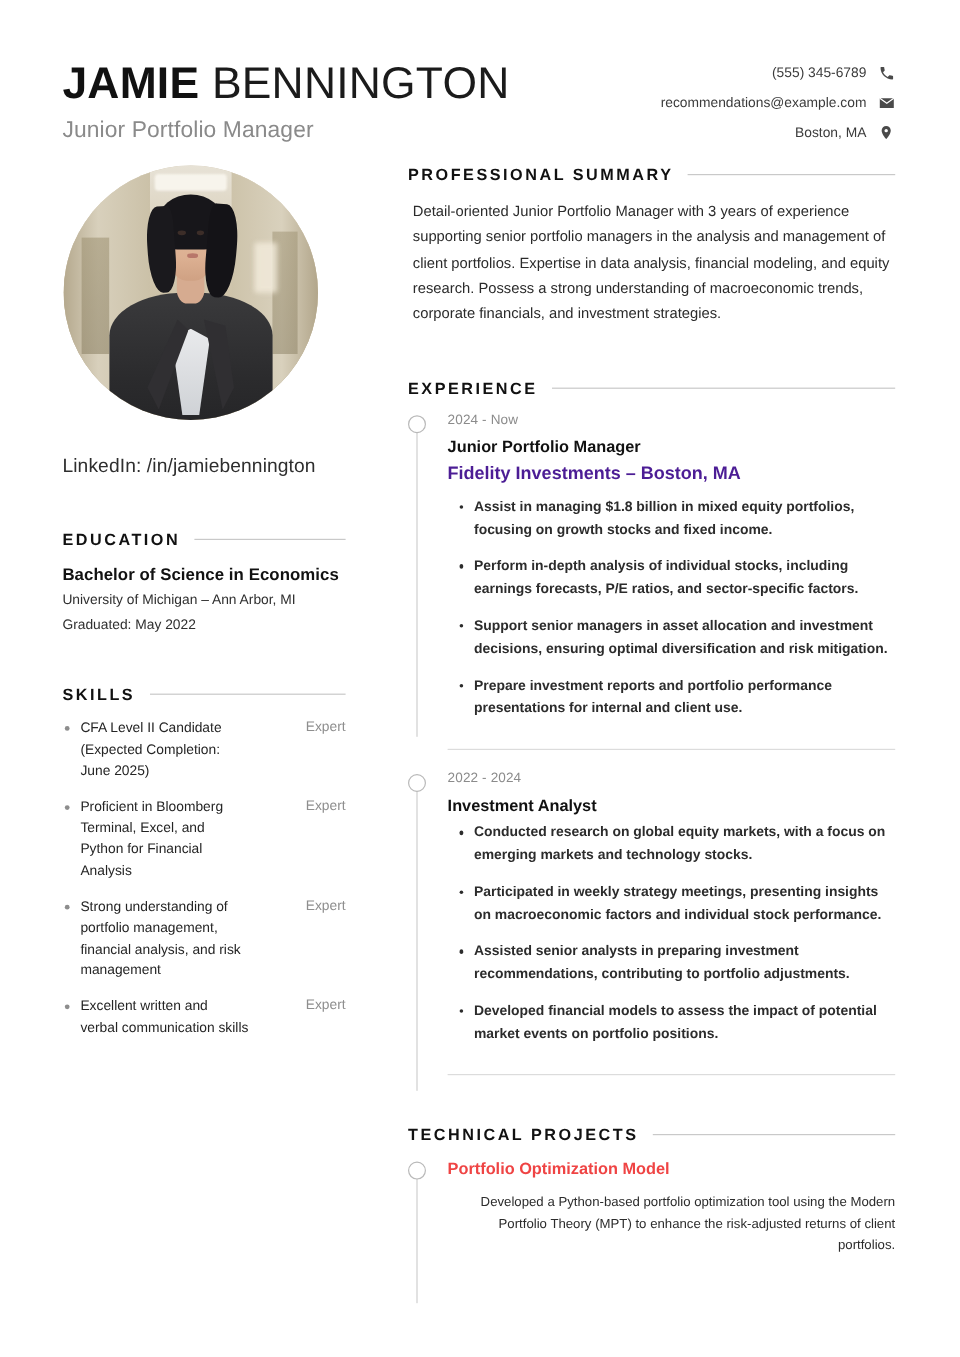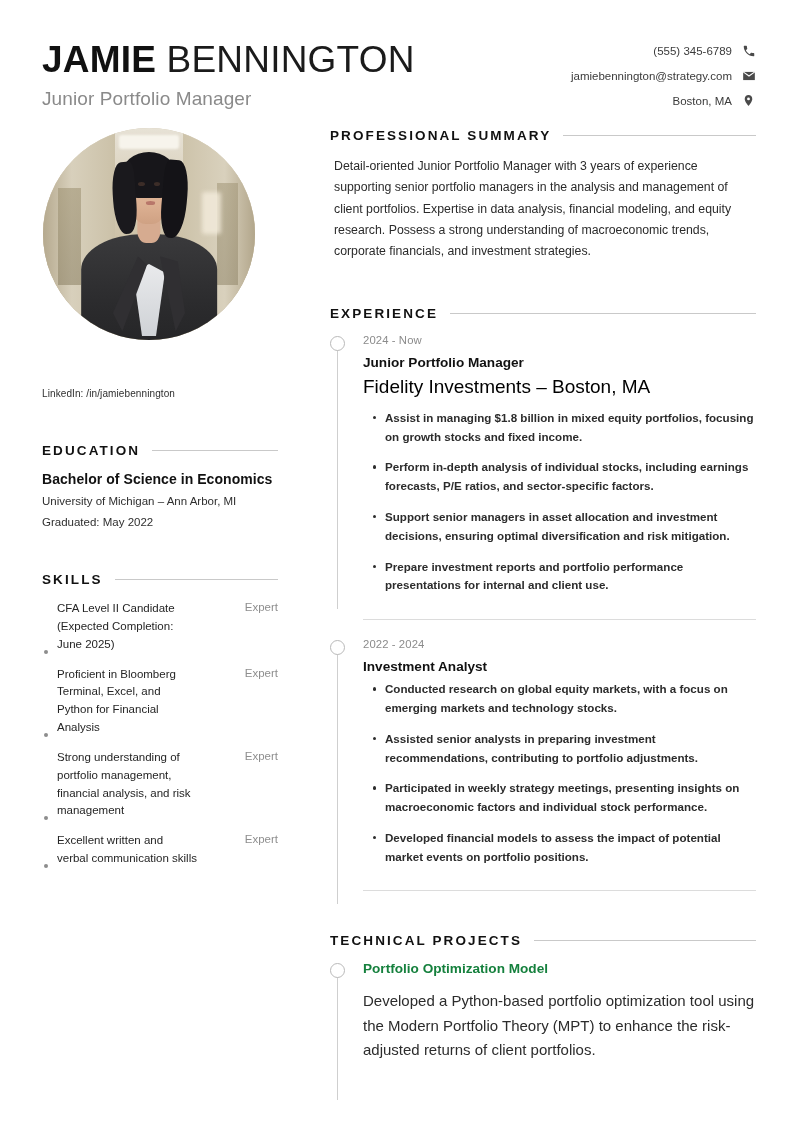--- a/index.html
+++ b/index.html
@@ -14,21 +14,21 @@
     color: #1c1c1c;
     position: relative;
     overflow: hidden;
   }
 
   .page {
     width: 800px;
     height: 1131px;
     position: relative;
     box-sizing: border-box;
-    padding: 0;
+    padding: 10px;
   }
 
   
   .header {
     display: flex;
     align-items: flex-start;
     justify-content: space-between;
     padding: 36px 44px 0 42px;
     box-sizing: border-box;
   }
@@ -228,22 +228,22 @@
   }
   .eye-l { left: 45%; }
   .eye-r { left: 52.2%; }
   .mouth {
     position: absolute; top: 34.5%; left: 48.6%;
     width: 4.4%; height: 1.5%;
     background: #b8776a; border-radius: 50%;
   }
 
   .linkedin {
-    margin-top: 48px;
-    font-size: 10px;
+    margin-top: 30px;
+    font-size: 16px;
     color: #2e2e2e;
     letter-spacing: .1px;
   }
 
   
   .sec-head {
     display: flex;
     align-items: center;
     gap: 12px;
     margin-bottom: 13px;
@@ -285,21 +285,21 @@
   .skills-block { margin-top: 44px; }
   .skill-row {
     display: flex;
     align-items: flex-start;
     justify-content: space-between;
     gap: 8px;
     margin-bottom: 12px;
   }
   .skill-main {
     display: flex;
-    align-items: flex-end;
+    align-items: flex-start;
     gap: 9px;
     flex: 1 1 auto;
     padding-left: 2px;
   }
   .skill-dot {
     width: 4px; height: 4px;
     border-radius: 50%;
     background: #8d8d8d;
     margin-top: 6px;
     flex: 0 0 4px;
@@ -358,23 +358,23 @@
     margin-bottom: 9px;
     letter-spacing: .1px;
   }
   .tl-role {
     font-size: 13.6px;
     font-weight: 700;
     color: #111;
     margin-bottom: 6px;
   }
   .tl-company {
-    font-size: 19px;
-    font-weight: 400;
-    color: #000000;
+    font-size: 15px;
+    font-weight: 700;
+    color: #4c1d95;
     margin-bottom: 11px;
   }
   .tl-bullets {
     margin: 0;
     padding: 0 0 0 22px;
     list-style: none;
     font-weight: bold;
   }
   .tl-bullets li {
     position: relative;
@@ -396,28 +396,29 @@
   .entry-divider {
     height: 1px;
     background: #dcdcdc;
     margin: 20px 0 18px 33px;
   }
 
   .proj-section { margin-top: 42px; }
   .proj-title {
     font-size: 13.6px;
     font-weight: 700;
-    color: #15803d;
+    color: #ef4444;
     margin-bottom: 13px;
   }
   .proj-desc {
-    font-size: 15px;
+    font-size: 11px;
     line-height: 1.62;
     color: #2c2c2c;
     margin: 0;
+    text-align: right;
   }
 </style>
 </head>
 <body>
 
 <div class="page">
 
   <div class="header">
     <div class="name-block">
       <div class="name">
@@ -429,21 +430,21 @@
     <div class="contact">
       <div class="contact-row">
         <span>(555) 345-6789</span>
         <span class="ico">
           <svg width="14" height="14" viewBox="0 0 24 24" fill="#4a4a4a">
             <path d="M6.6 10.8c1.4 2.8 3.8 5.2 6.6 6.6l2.2-2.2c.3-.3.7-.4 1-.2 1.1.4 2.3.6 3.6.6.6 0 1 .4 1 1V20c0 .6-.4 1-1 1C10.6 21 3 13.4 3 4c0-.6.4-1 1-1h3.4c.6 0 1 .4 1 1 0 1.2.2 2.4.6 3.6.1.3 0 .7-.2 1l-2.2 2.2z"></path>
           </svg>
         </span>
       </div>
       <div class="contact-row">
-        <span>jamiebennington@strategy.com</span>
+        <span>recommendations@example.com</span>
         <span class="ico">
           <svg width="14" height="14" viewBox="0 0 24 24" fill="#4a4a4a">
             <path d="M2 5h20v14H2z" fill="#4a4a4a"></path>
             <path d="M2 5l10 7 10-7" stroke="#ffffff" stroke-width="1.8" fill="none"></path>
           </svg>
         </span>
       </div>
       <div class="contact-row">
         <span>Boston, MA</span>
         <span class="ico">
@@ -568,22 +569,22 @@
 
           <div class="entry-divider"></div>
 
           <div class="tl-item last">
             <span class="tl-dot"></span>
             <span class="tl-line"></span>
             <div class="tl-date">2022 - 2024</div>
             <div class="tl-role">Investment Analyst</div>
             <ul class="tl-bullets">
               <li>Conducted research on global equity markets, with a focus on emerging markets and technology stocks.</li>
+              <li>Participated in weekly strategy meetings, presenting insights on macroeconomic factors and individual stock performance.</li>
               <li>Assisted senior analysts in preparing investment recommendations, contributing to portfolio adjustments.</li>
-              <li>Participated in weekly strategy meetings, presenting insights on macroeconomic factors and individual stock performance.</li>
               <li>Developed financial models to assess the impact of potential market events on portfolio positions.</li>
             </ul>
           </div>
 
           <div class="entry-divider"></div>
         </div>
       </div>
 
       <div class="proj-section">
         <div class="sec-head">

